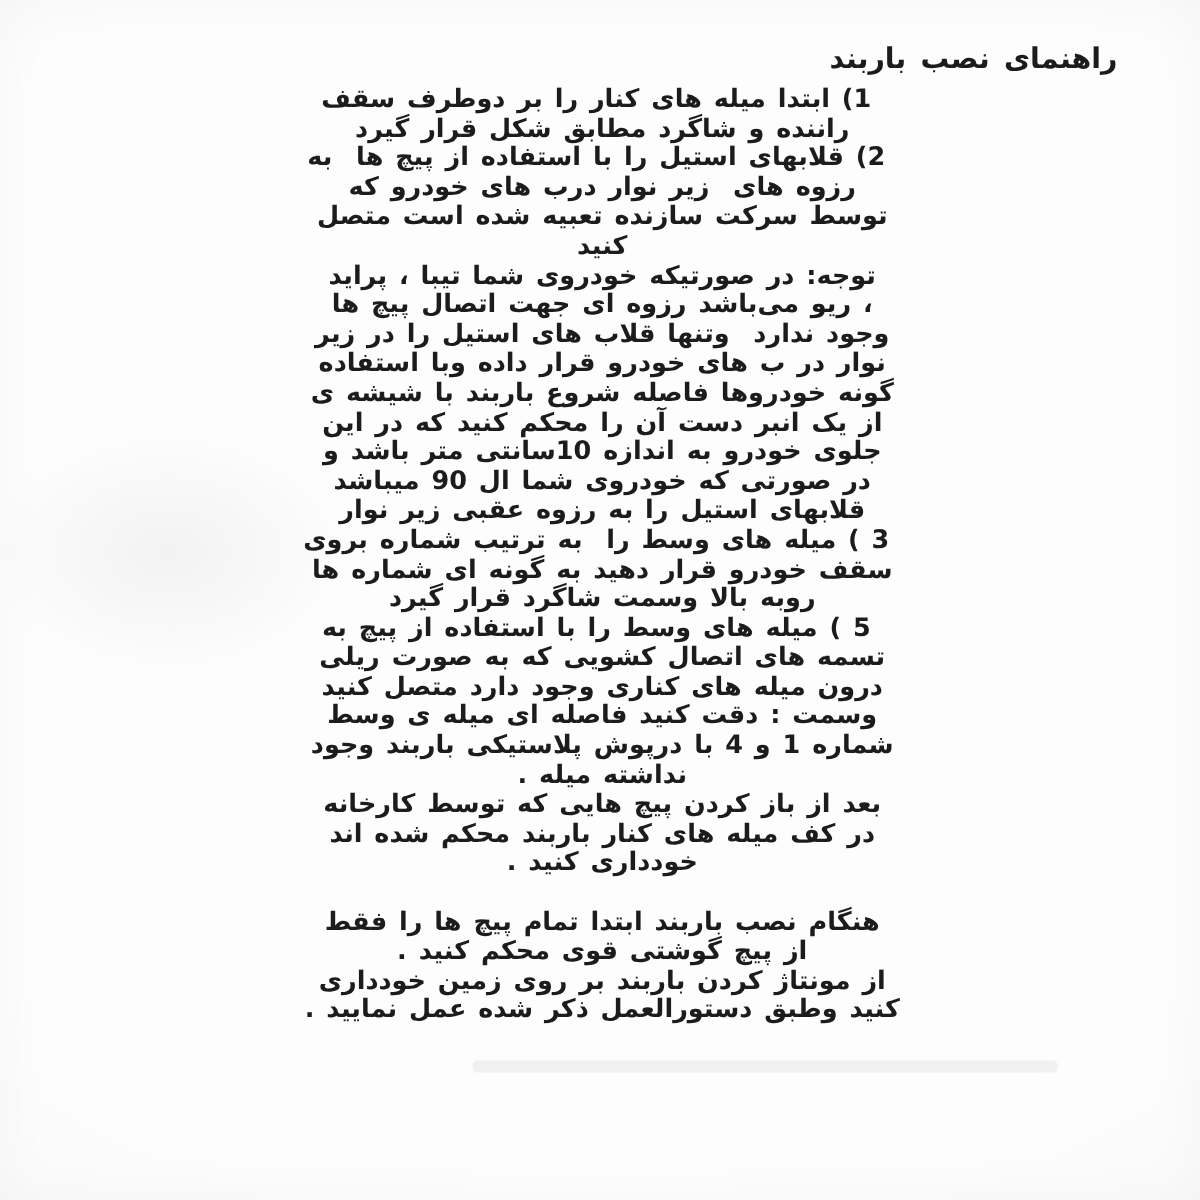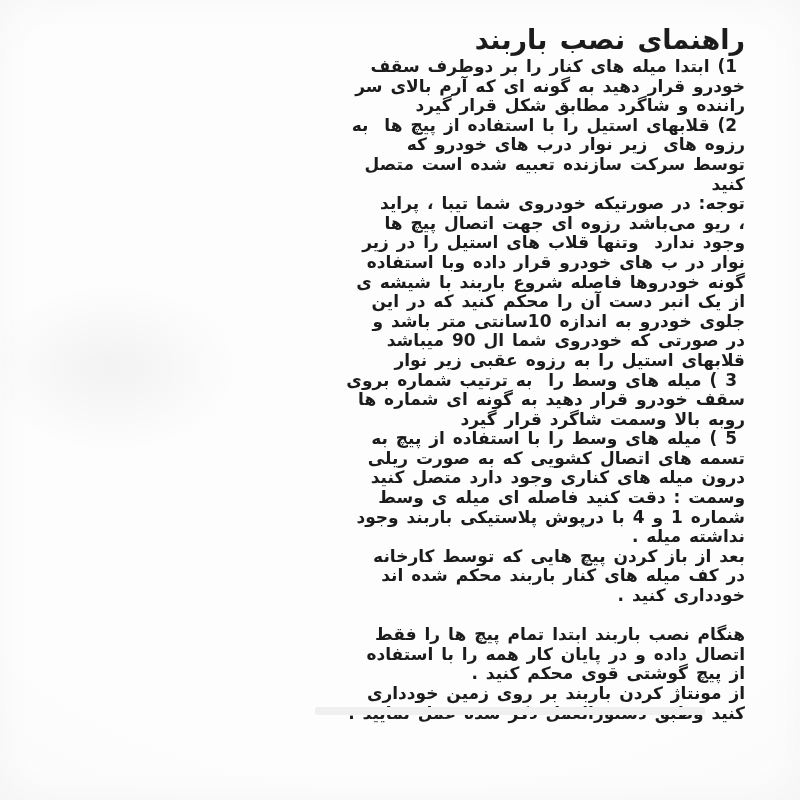--- a/index.html
+++ b/index.html
@@ -26,54 +26,54 @@
     position: absolute;
     top: 24px;
     right: 55px;
     left: 58px;
     direction: rtl;
     text-align: right;
     color: #1c1c1c;
     font-weight: 700;
   }
   .doc-title {
-    font-size: 27px;
+    font-size: 19px;
     line-height: 31px;
     letter-spacing: 0.5px;
     word-spacing: 3px;
     white-space: pre;
     margin-bottom: 2px;
   }
   .doc-body .line {
     font-size: 17px;
     line-height: 19.6px;
     min-height: 19.6px;
     white-space: pre;
     word-spacing: 2px;
     letter-spacing: 0.2px;
+    text-align: center;
   }
   .scan-band {
     position: absolute;
     left: 315px;
     top: 707px;
     width: 390px;
     height: 8px;
     background: #f0f0f0;
     border-radius: 3px;
   }
 </style>
 </head>
 <body>
 
 <div class="page">
   <div class="doc" style="color: rgb(28, 28, 28);">
     <div class="doc-title">راهنمای نصب باربند</div>
     <div class="doc-body">
         <div class="line"> 1) ابتدا میله های کنار را بر دوطرف سقف</div>
-        <div class="line">خودرو قرار دهید به گونه ای که آرم بالای سر</div>
         <div class="line">راننده و شاگرد مطابق شکل قرار گیرد</div>
         <div class="line"> 2) قلابهای استیل را با استفاده از پیچ ها  به</div>
         <div class="line">رزوه های  زیر نوار درب های خودرو که</div>
         <div class="line">توسط سرکت سازنده تعبیه شده است متصل</div>
         <div class="line">کنید</div>
         <div class="line">توجه: در صورتیکه خودروی شما تیبا ، پراید</div>
         <div class="line">، ریو می‌باشد رزوه ای جهت اتصال پیچ ها</div>
         <div class="line">وجود ندارد  وتنها قلاب های استیل را در زیر</div>
         <div class="line">نوار در ب های خودرو قرار داده وبا استفاده</div>
         <div class="line">گونه خودروها فاصله شروع باربند با شیشه ی</div>
@@ -88,20 +88,19 @@
         <div class="line">تسمه های اتصال کشویی که به صورت ریلی</div>
         <div class="line">درون میله های کناری وجود دارد متصل کنید</div>
         <div class="line">وسمت : دقت کنید فاصله ای میله ی وسط</div>
         <div class="line">شماره 1 و 4 با درپوش پلاستیکی باربند وجود</div>
         <div class="line">نداشته میله .</div>
         <div class="line">بعد از باز کردن پیچ هایی که توسط کارخانه</div>
         <div class="line">در کف میله های کنار باربند محکم شده اند</div>
         <div class="line">خودداری کنید .</div>
         <div class="line">&nbsp;</div>
         <div class="line">هنگام نصب باربند ابتدا تمام پیچ ها را فقط</div>
-        <div class="line">اتصال داده و در پایان کار همه را با استفاده</div>
         <div class="line">از پیچ گوشتی قوی محکم کنید .</div>
         <div class="line">از مونتاژ کردن باربند بر روی زمین خودداری</div>
         <div class="line">کنید وطبق دستورالعمل ذکر شده عمل نمایید .</div>
       </div>
   </div>
   <div class="scan-band"></div>
 </div>
 
 </body></html>

